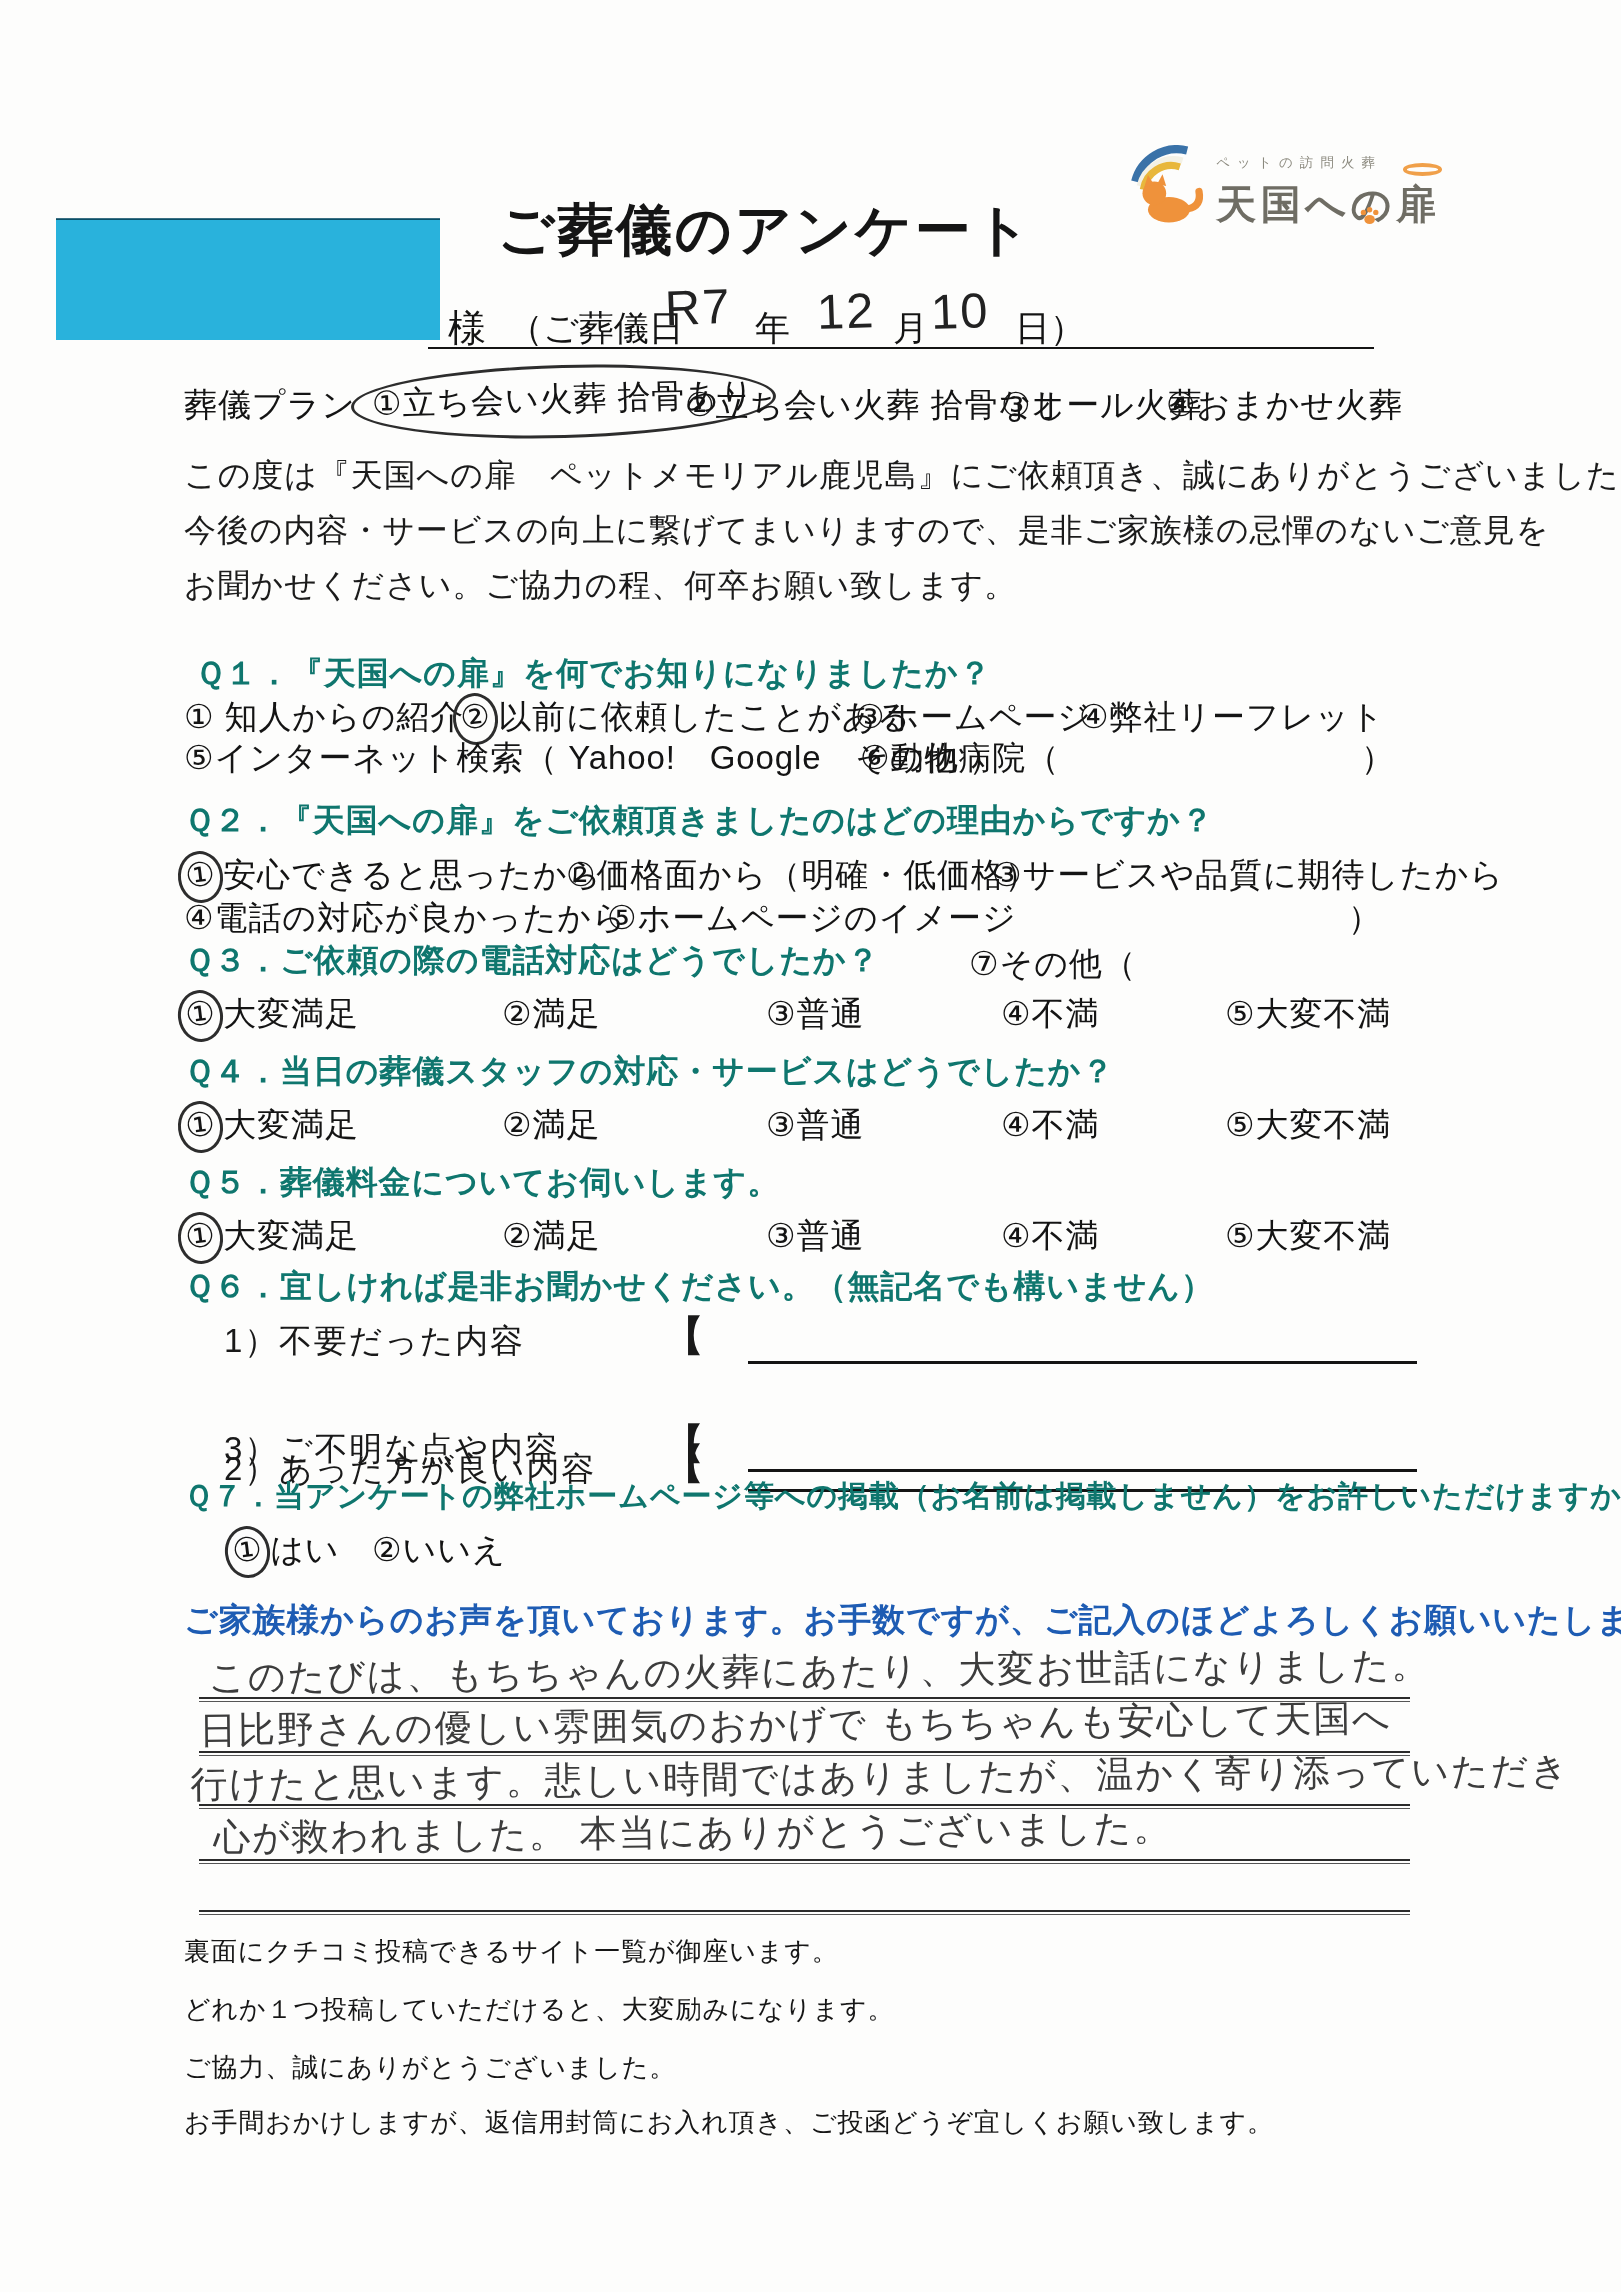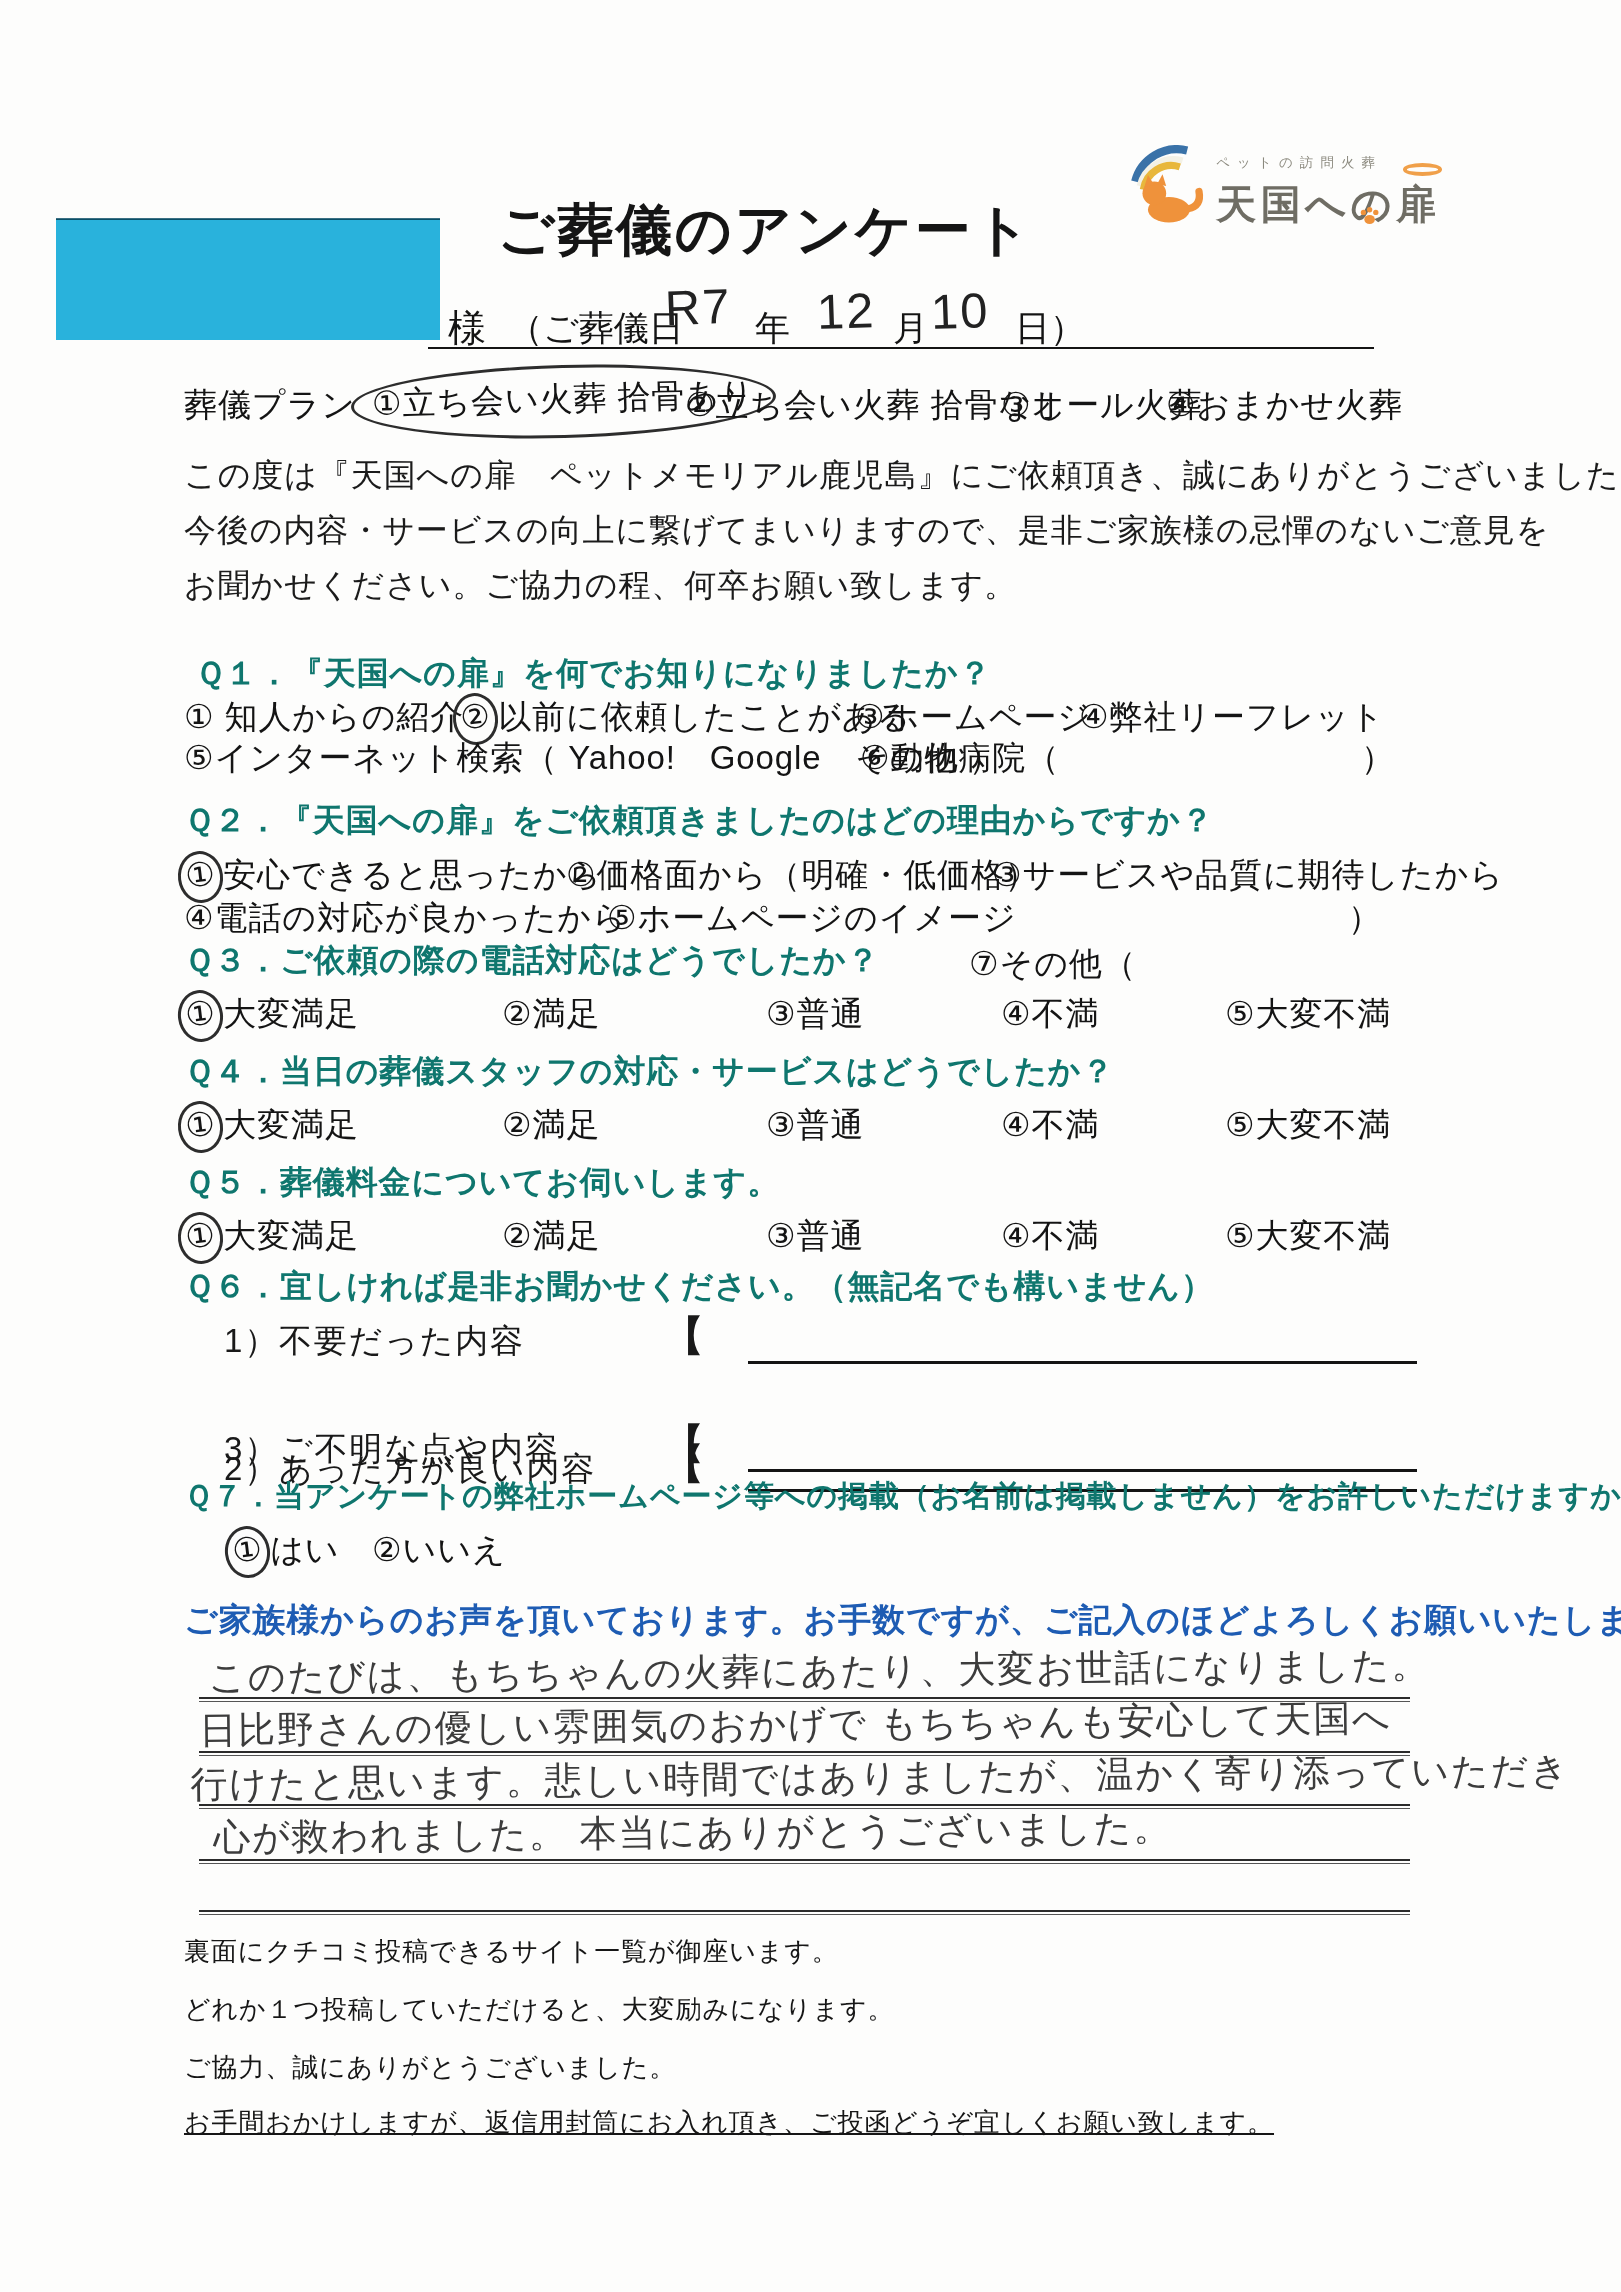--- a/index.html
+++ b/index.html
@@ -191,16 +191,16 @@
     <div class="abs hw" style="left:190px; top:1760px;">行けたと思います。悲しい時間ではありましたが、温かく寄り添っていただき</div>
     <div class="rule" style="top:1804px;"></div>
     <div class="abs hw" style="left:213px; top:1813px;">心が救われました。 本当にありがとうございました。</div>
     <div class="rule" style="top:1859px;"></div>
     <div class="rule" style="top:1910px;"></div>
   </div>
 
   <div class="abs footer-txt" style="left:184px; top:1934px;">裏面にクチコミ投稿できるサイト一覧が御座います。</div>
   <div class="abs footer-txt" style="left:184px; top:1992px;">どれか１つ投稿していただけると、大変励みになります。</div>
   <div class="abs footer-txt" style="left:184px; top:2050px;">ご協力、誠にありがとうございました。</div>
-  <div class="abs footer-txt" style="left:184px; top:2105px;text-decoration:underline;">お手間おかけしますが、返信用封筒にお入れ頂き、ご投函どうぞ宜しくお願い致します。</div>
+  <div class="abs footer-txt" style="left:184px; top:2105px;">お手間おかけしますが、返信用封筒にお入れ頂き、ご投函どうぞ宜しくお願い致します。</div>
 
 </div>
 
 
 </body></html>

